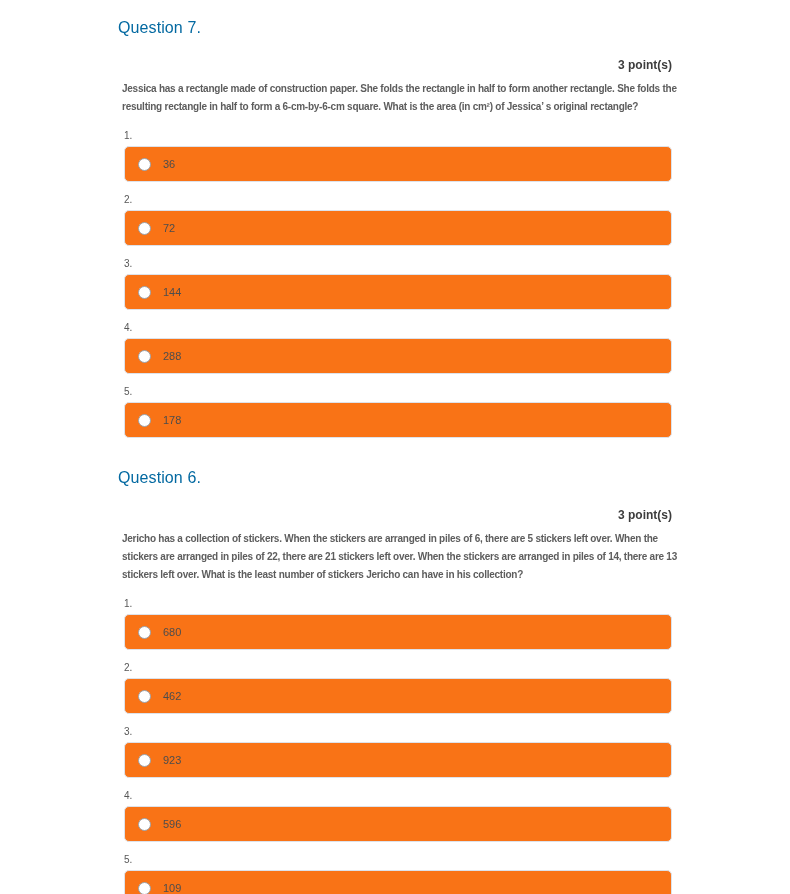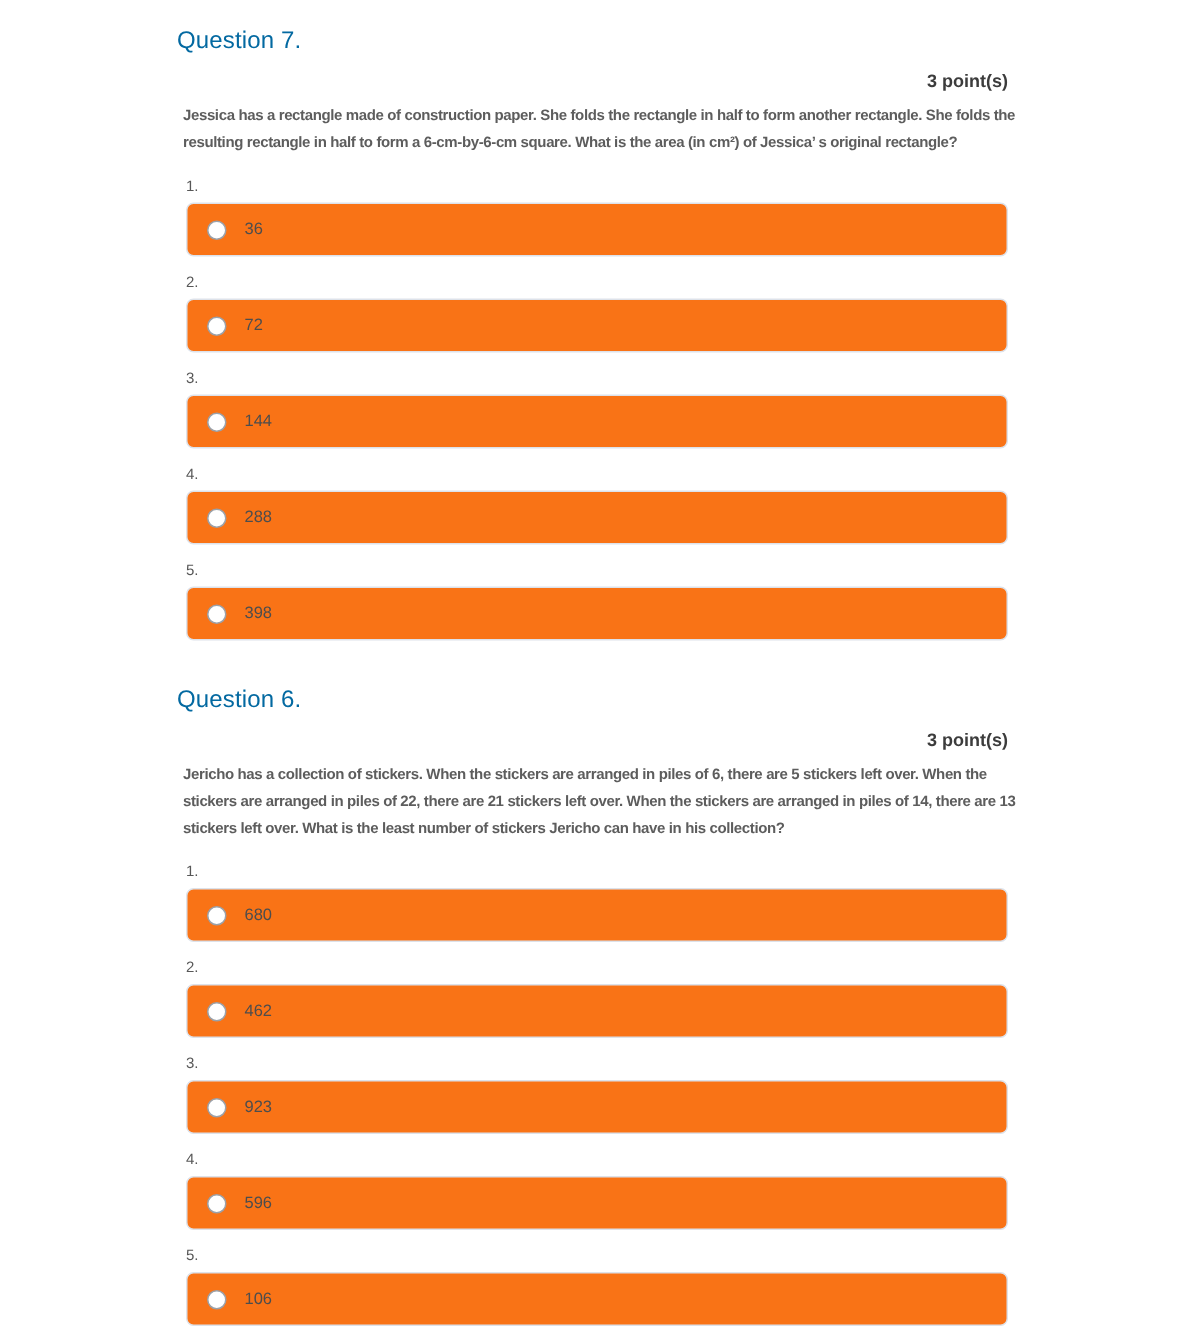--- a/index.html
+++ b/index.html
@@ -23,21 +23,21 @@
   }
   .q-title {
     margin: 0;
     font-size: 16px;
     font-weight: 400;
     line-height: 20px;
     color: #0369a1;
     letter-spacing: 0.1px;
   }
   .points {
-    margin-top: 9px;
+    margin-top: 20px;
     text-align: right;
     font-size: 12px;
     font-weight: 700;
     line-height: 14px;
     color: #3c3c3c;
   }
   .q-text {
     margin: 8px 0 0 4px;
     width: 560px;
     font-size: 10px;
@@ -123,21 +123,21 @@
         <div class="opt-box">
           <span class="radio"></span>
           <span class="opt-val">288</span>
         </div>
       </div>
 
       <div class="option">
         <div class="opt-num">5.</div>
         <div class="opt-box">
           <span class="radio"></span>
-          <span class="opt-val">398</span>
+          <span class="opt-val">178</span>
         </div>
       </div>
 
     </div>
   </section>
 
   <section class="question-section">
     <h2 class="q-title">Question 6.</h2>
     <div class="points">3 point(s)</div>
     <p class="q-text">Jericho has a collection of stickers. When the stickers are arranged in piles of 6, there are 5 stickers left over. When the stickers are arranged in piles of 22, there are 21 stickers left over. When the stickers are arranged in piles of 14, there are 13 stickers left over. What is the least number of stickers Jericho can have in his collection?</p>
@@ -172,20 +172,20 @@
         <div class="opt-box">
           <span class="radio"></span>
           <span class="opt-val">596</span>
         </div>
       </div>
 
       <div class="option">
         <div class="opt-num">5.</div>
         <div class="opt-box">
           <span class="radio"></span>
-          <span class="opt-val">106</span>
+          <span class="opt-val">109</span>
         </div>
       </div>
 
     </div>
   </section>
 
 </div>
 
 </body></html>

